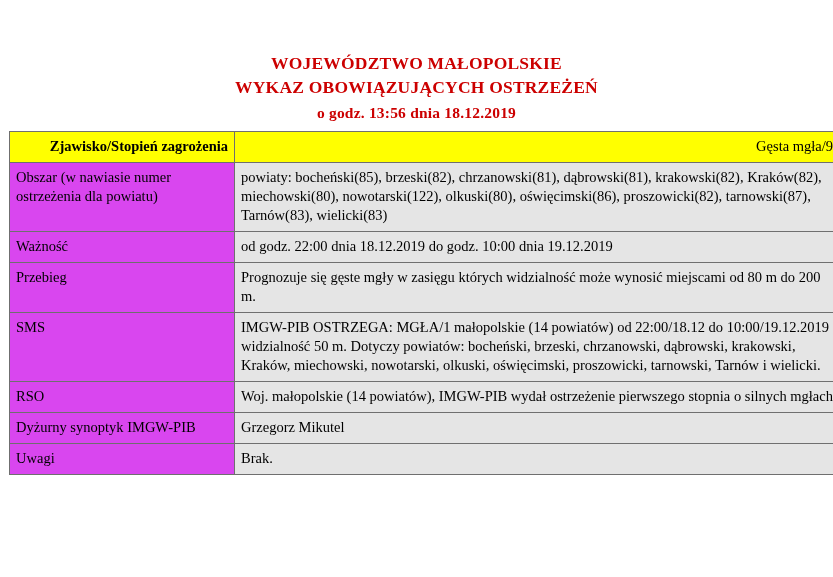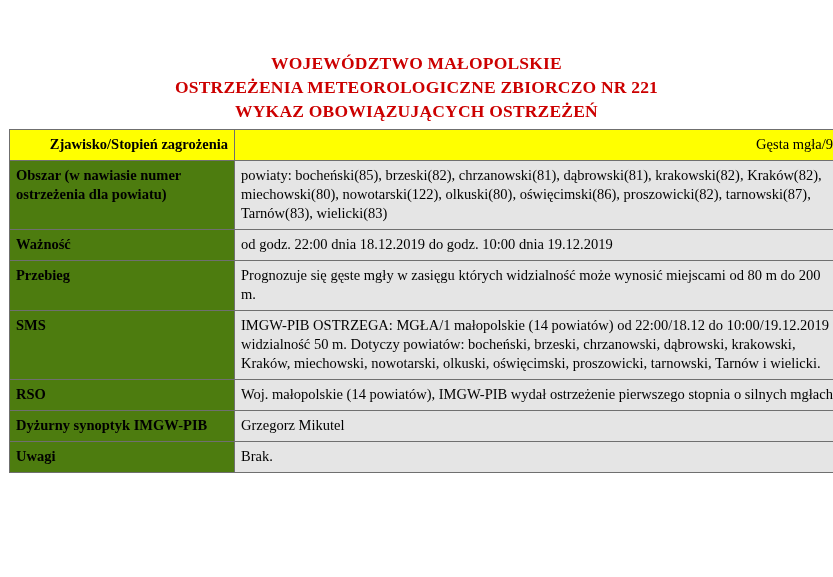--- a/index.html
+++ b/index.html
@@ -47,44 +47,44 @@
   }
   table.warn td {
     border: 1px solid #6f6f6f;
     vertical-align: top;
     padding: 5px 6px 6px 6px;
     font-size: 14.5px;
     line-height: 19px;
   }
   td.label {
     width: 212px;
-    font-weight: bold;
-    background: #4d7c0f;
+    font-weight: normal;
+    background: #d946ef;
   }
   td.value {
     background: #e5e5e5;
   }
   tr.highlight td.label,
   tr.highlight td.value {
     background: #ffff00;
     text-align: right;
   }
   tr.highlight td.label {
     font-weight: bold;
   }
 </style>
 </head>
 <body>
 
 <div class="page">
 
   <div class="header">
     <div class="line">WOJEWÓDZTWO MAŁOPOLSKIE</div>
-    <div class="line">OSTRZEŻENIA METEOROLOGICZNE ZBIORCZO NR 221</div>
     <div class="line">WYKAZ OBOWIĄZUJĄCYCH OSTRZEŻEŃ</div>
+    <div class="line small">o godz. 13:56 dnia 18.12.2019</div>
   </div>
 
   <table class="warn">
     <tbody>
 
       <tr class="highlight">
         <td class="label">Zjawisko/Stopień zagrożenia</td>
         <td class="value">Gęsta mgła/9</td>
       </tr>
 

